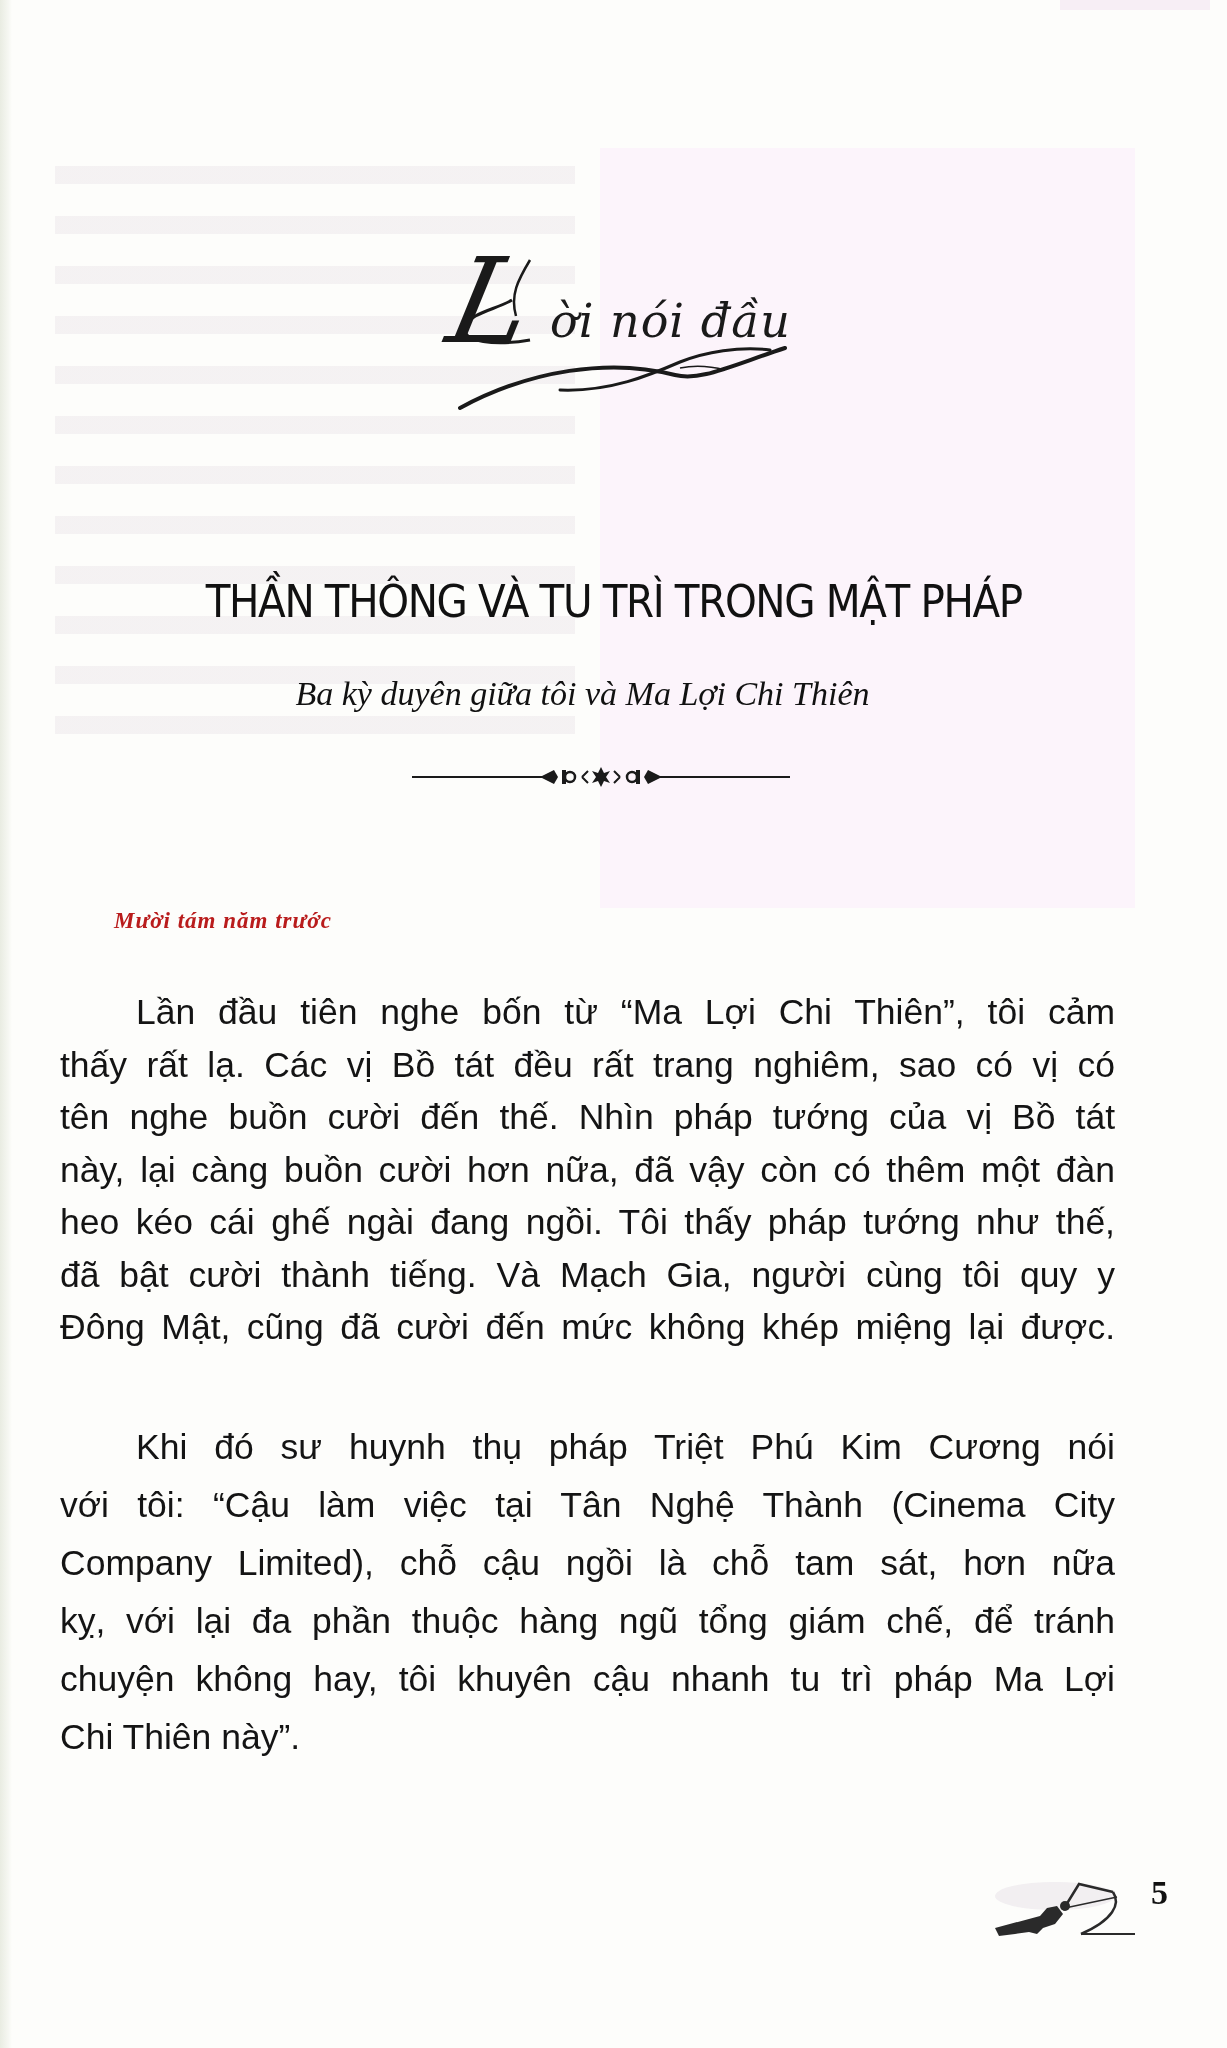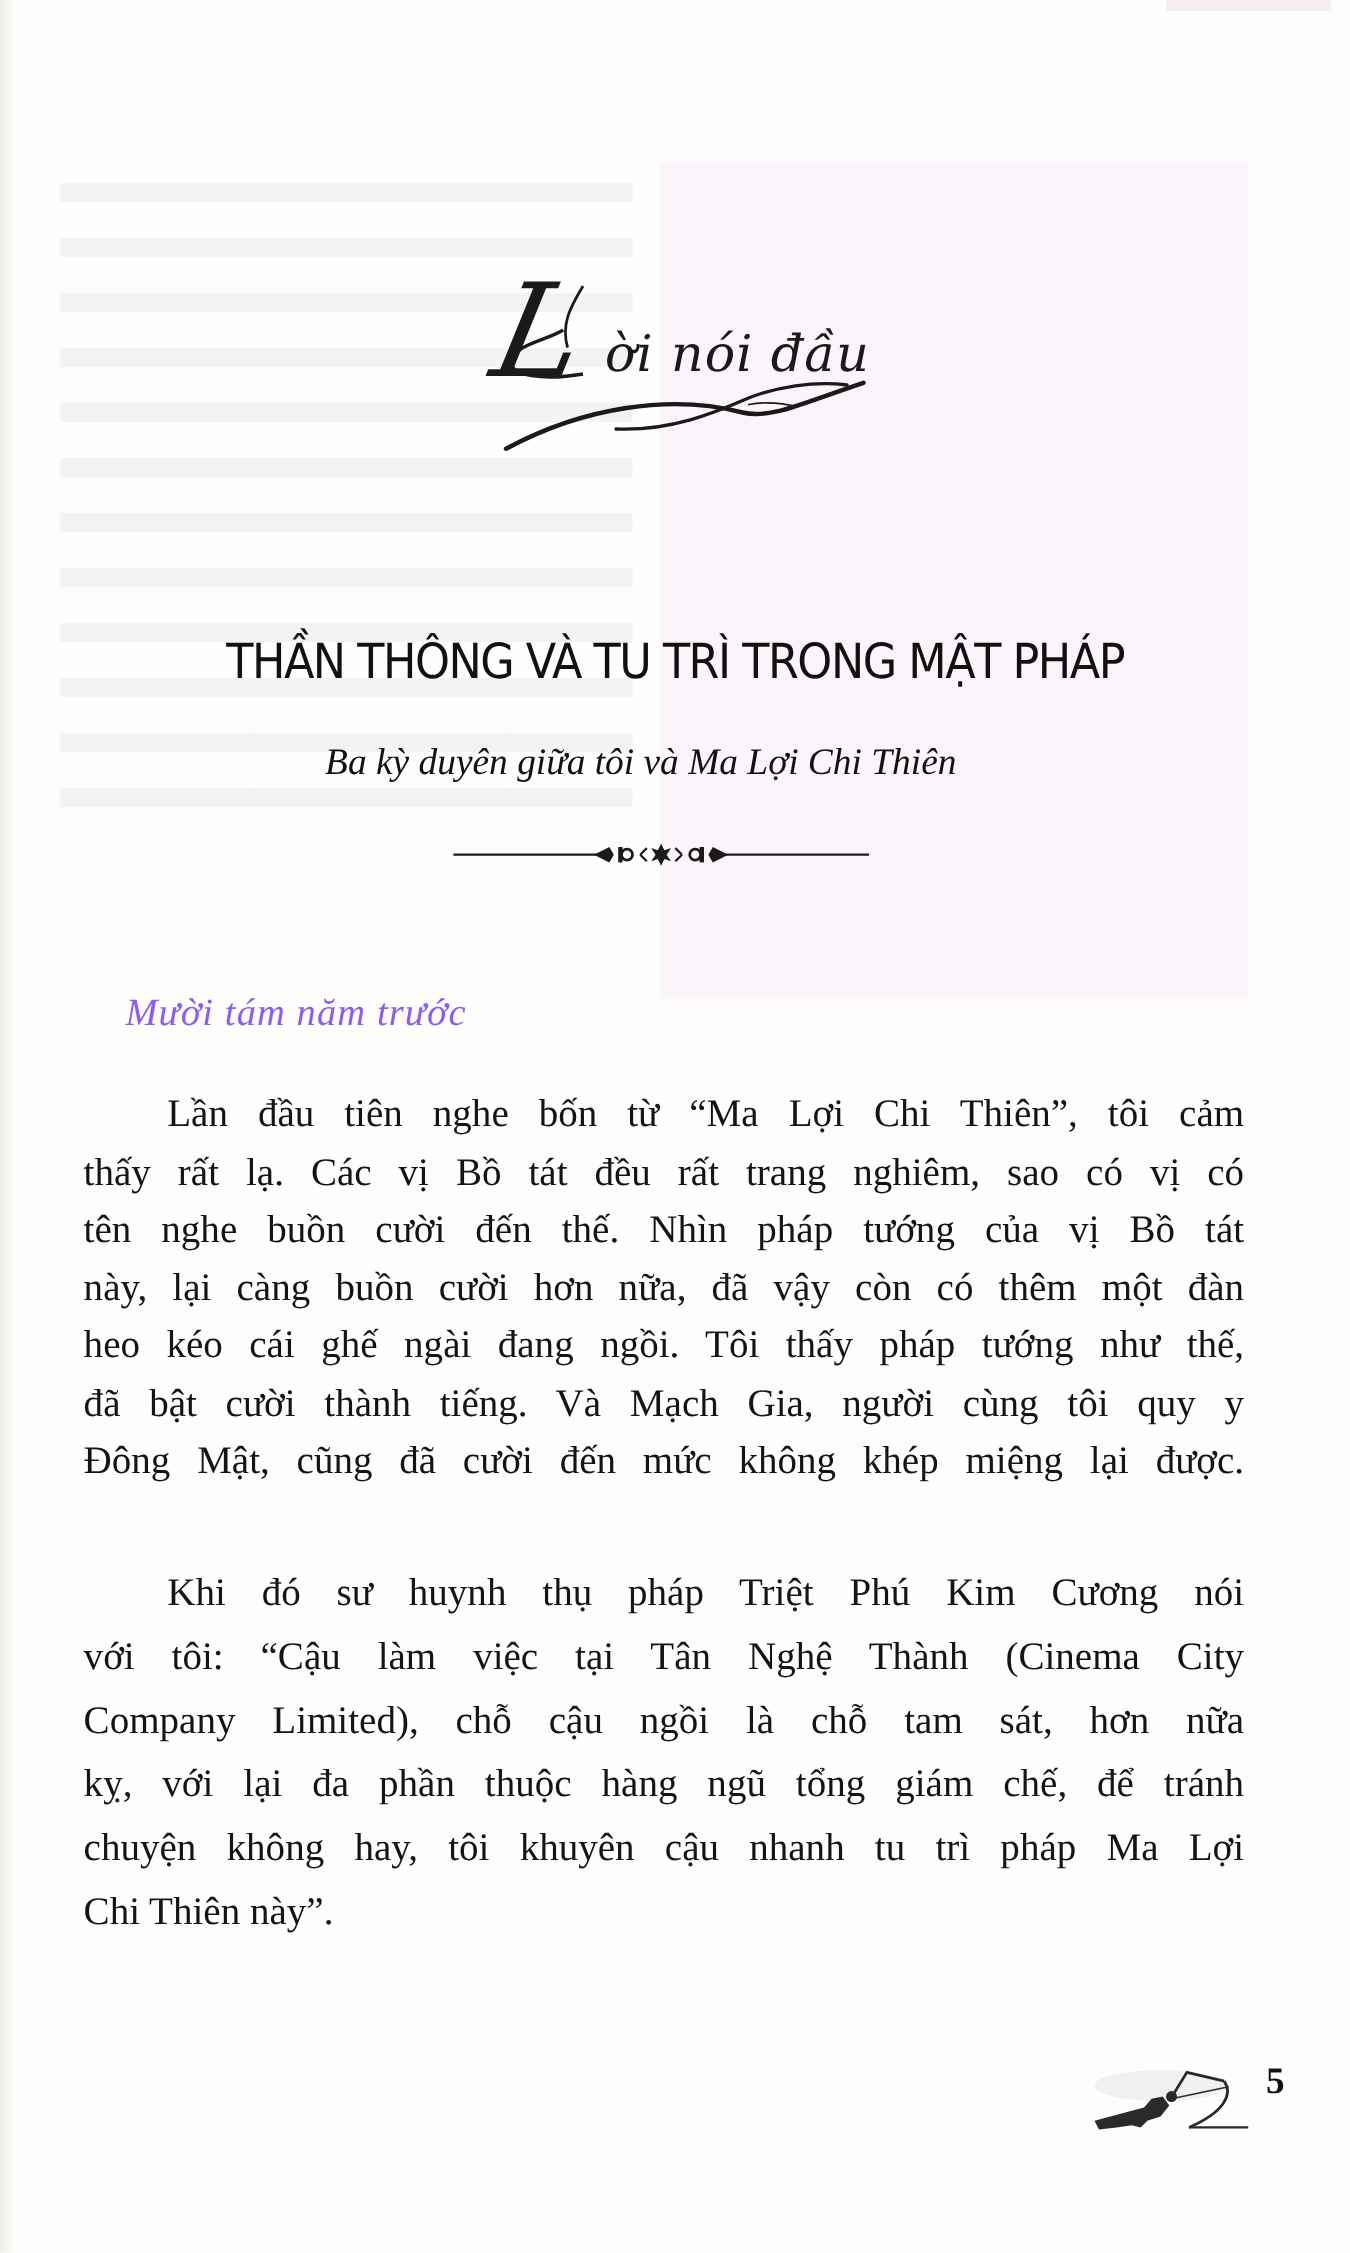--- a/index.html
+++ b/index.html
@@ -109,33 +109,33 @@
       left: 412px; top: 765px;
       width: 378px; height: 24px;
     }
 
     
     .section-heading {
       position: absolute;
       left: 114px; top: 898px;
       font-family: "Liberation Serif", serif;
       font-style: italic;
-      font-weight: normal;
-      font-size: 35px;
+      font-weight: bold;
+      font-size: 23px;
       letter-spacing: 1px;
       line-height: 46px;
-      color: #8b5cf6;
+      color: #b91c1c;
     }
 
     
     .body {
       position: absolute;
-      left: 76px;
+      left: 60px;
       width: 1055px;
-      font-family: Liberation Serif, serif;
+      font-family: Liberation Sans, sans-serif;
       font-size: 35.5px;
       color: #141414;
       text-align: justify;
       text-align-last: left;
     }
     .body .line {
       display: block;
       white-space: nowrap;
       text-align-last: justify;
       text-align: justify;

